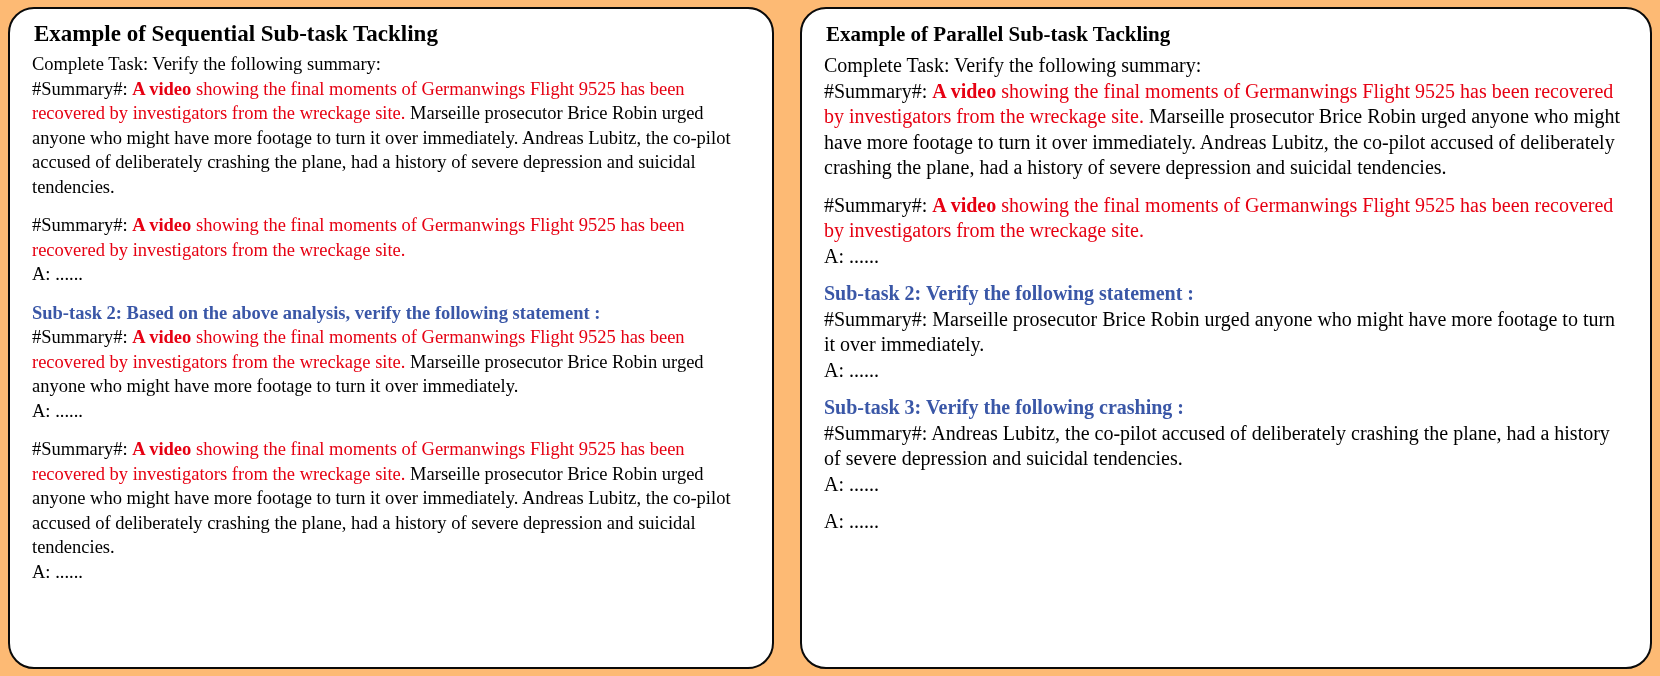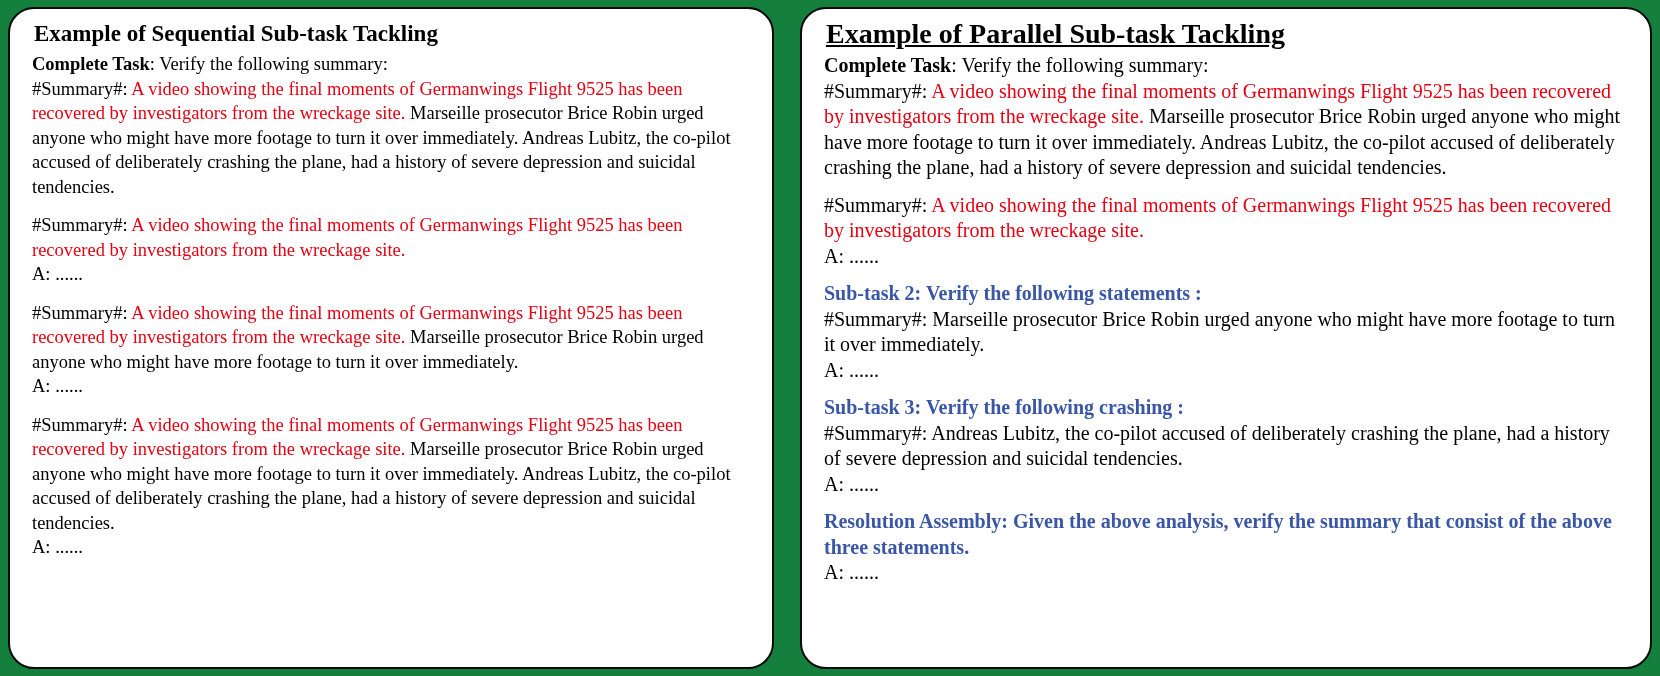--- a/index.html
+++ b/index.html
@@ -9,94 +9,94 @@
     background: #ffffff;
     font-family: "Liberation Serif", serif;
   }
   .canvas {
     width: 1660px;
     height: 676px;
     box-sizing: border-box;
     padding: 7px 8px;
     display: flex;
     gap: 26px;
-    background: #15803d;
+    background: #fdba74;
   }
   .panel {
     box-sizing: border-box;
     border: 2.5px solid #0a0a0a;
     border-radius: 26px;
     padding: 8px 20px 12px 22px;
     background: #ffffff;
     overflow: hidden;
   }
   .panel-left  { width: 766px; flex: 0 0 auto; }
   .panel-right { flex: 1 1 auto; }
 
   .panel-title {
     margin: 2px 0 4px 2px;
     font-weight: bold;
     color: #000000;
   }
   .panel-left  .panel-title { font-size: 23px; line-height: 29px; }
-  .panel-right .panel-title { font-size: 28px; line-height: 30px; text-decoration: underline; }
+  .panel-right .panel-title { font-size: 21px; line-height: 30px; }
 
   .blocks p {
     margin: 0;
     color: #000000;
   }
   .panel-left  .blocks p { font-size: 18.5px; line-height: 24.5px; }
   .panel-right .blocks p { font-size: 20px;   line-height: 25.5px; }
 
   .panel-left  .spacer { height: 14px; }
   .panel-right .spacer { height: 12px; }
 
   .seg-plain     { color: #000000; margin-top: 36px; }
-  .seg-bold      { color: #000000; font-weight: bold; }
+  .seg-bold      { color: #000000; font-weight: normal; }
   .seg-red       { color: var(--red, #e60012); }
-  .seg-red-bold  { color: var(--red, #e60012); font-weight: normal; margin-top: 20px; }
+  .seg-red-bold  { color: var(--red, #e60012); font-weight: bold; margin-top: 20px; }
   .seg-blue-bold { color: var(--blue, #3a57a7); font-weight: bold; }
 </style>
 </head>
 <body>
 
 <div class="canvas">
 
   <section class="panel panel-left">
     <h2 class="panel-title">Example of Sequential Sub-task Tackling</h2>
     <div class="blocks">
         <p><span class="seg-bold">Complete Task</span><span class="seg-plain">: Verify the following summary:</span></p>
         <p><span class="seg-plain">#Summary#: </span><span class="seg-red-bold">A video </span><span class="seg-red">showing the final moments of Germanwings Flight 9525 has been recovered by investigators from the wreckage site.</span><span class="seg-plain"> Marseille prosecutor Brice Robin urged anyone who might have more footage to turn it over immediately. Andreas Lubitz, the co-pilot accused of deliberately crashing the plane, had a history of severe depression and suicidal tendencies.</span></p>
         <div class="spacer"></div>
         <p><span class="seg-plain">#Summary#: </span><span class="seg-red-bold">A video </span><span class="seg-red">showing the final moments of Germanwings Flight 9525 has been recovered by investigators from the wreckage site.</span></p>
         <p><span class="seg-plain">A: ......</span></p>
         <div class="spacer"></div>
+        <p><span class="seg-blue-bold">Sub-task 2: Based on the above analysis, verify the following statement :</span></p>
         <p><span class="seg-plain">#Summary#: </span><span class="seg-red-bold">A video </span><span class="seg-red">showing the final moments of Germanwings Flight 9525 has been recovered by investigators from the wreckage site.</span><span class="seg-plain"> Marseille prosecutor Brice Robin urged anyone who might have more footage to turn it over immediately.</span></p>
         <p><span class="seg-plain">A: ......</span></p>
         <div class="spacer"></div>
         <p><span class="seg-plain">#Summary#: </span><span class="seg-red-bold">A video </span><span class="seg-red">showing the final moments of Germanwings Flight 9525 has been recovered by investigators from the wreckage site.</span><span class="seg-plain"> Marseille prosecutor Brice Robin urged anyone who might have more footage to turn it over immediately. Andreas Lubitz, the co-pilot accused of deliberately crashing the plane, had a history of severe depression and suicidal tendencies.</span></p>
         <p><span class="seg-plain">A: ......</span></p>
       </div>
   </section>
 
   <section class="panel panel-right">
     <h2 class="panel-title">Example of Parallel Sub-task Tackling</h2>
     <div class="blocks">
         <p><span class="seg-bold">Complete Task</span><span class="seg-plain">: Verify the following summary:</span></p>
         <p><span class="seg-plain">#Summary#: </span><span class="seg-red-bold">A video </span><span class="seg-red">showing the final moments of Germanwings Flight 9525 has been recovered by investigators from the wreckage site.</span><span class="seg-plain"> Marseille prosecutor Brice Robin urged anyone who might have more footage to turn it over immediately. Andreas Lubitz, the co-pilot accused of deliberately crashing the plane, had a history of severe depression and suicidal tendencies.</span></p>
         <div class="spacer"></div>
         <p><span class="seg-plain">#Summary#: </span><span class="seg-red-bold">A video </span><span class="seg-red">showing the final moments of Germanwings Flight 9525 has been recovered by investigators from the wreckage site.</span></p>
         <p><span class="seg-plain">A: ......</span></p>
         <div class="spacer"></div>
-        <p><span class="seg-blue-bold">Sub-task 2: Verify the following statements :</span></p>
+        <p><span class="seg-blue-bold">Sub-task 2: Verify the following statement :</span></p>
         <p><span class="seg-plain">#Summary#: Marseille prosecutor Brice Robin urged anyone who might have more footage to turn it over immediately.</span></p>
         <p><span class="seg-plain">A: ......</span></p>
         <div class="spacer"></div>
         <p><span class="seg-blue-bold">Sub-task 3: Verify the following crashing :</span></p>
         <p><span class="seg-plain">#Summary#: Andreas Lubitz, the co-pilot accused of deliberately crashing the plane, had a history of severe depression and suicidal tendencies.</span></p>
         <p><span class="seg-plain">A: ......</span></p>
         <div class="spacer"></div>
-        <p><span class="seg-blue-bold">Resolution Assembly: Given the above analysis, verify the summary that consist of the above three statements.</span></p>
         <p><span class="seg-plain">A: ......</span></p>
       </div>
   </section>
 
 </div>
 
 </body></html>

